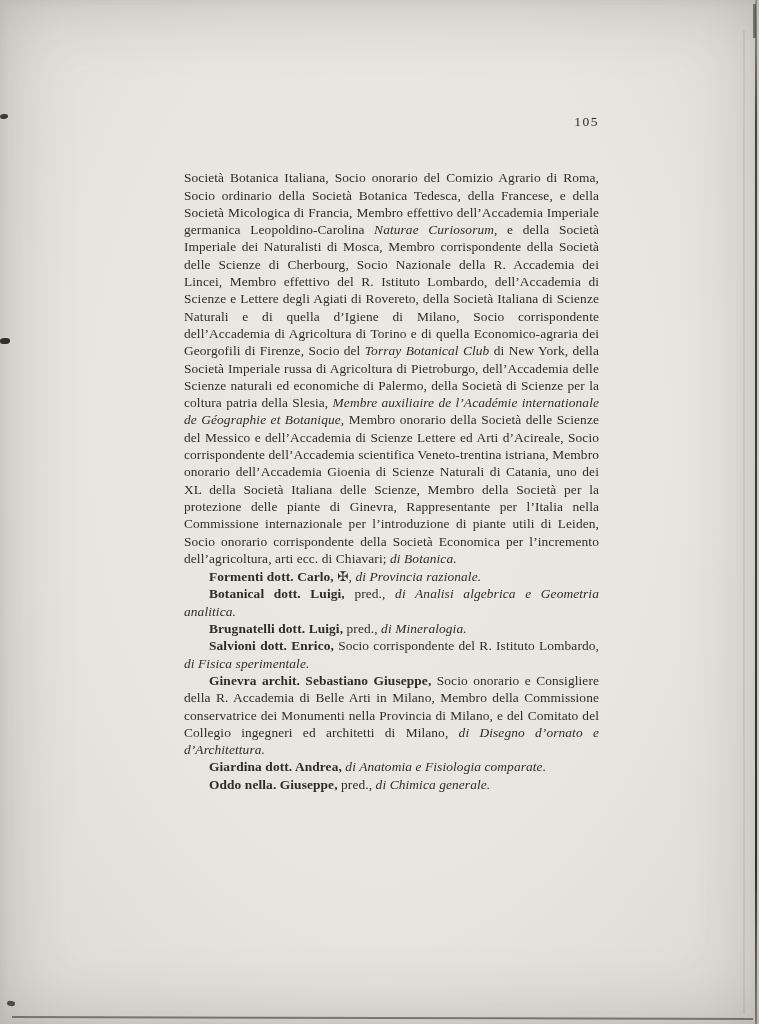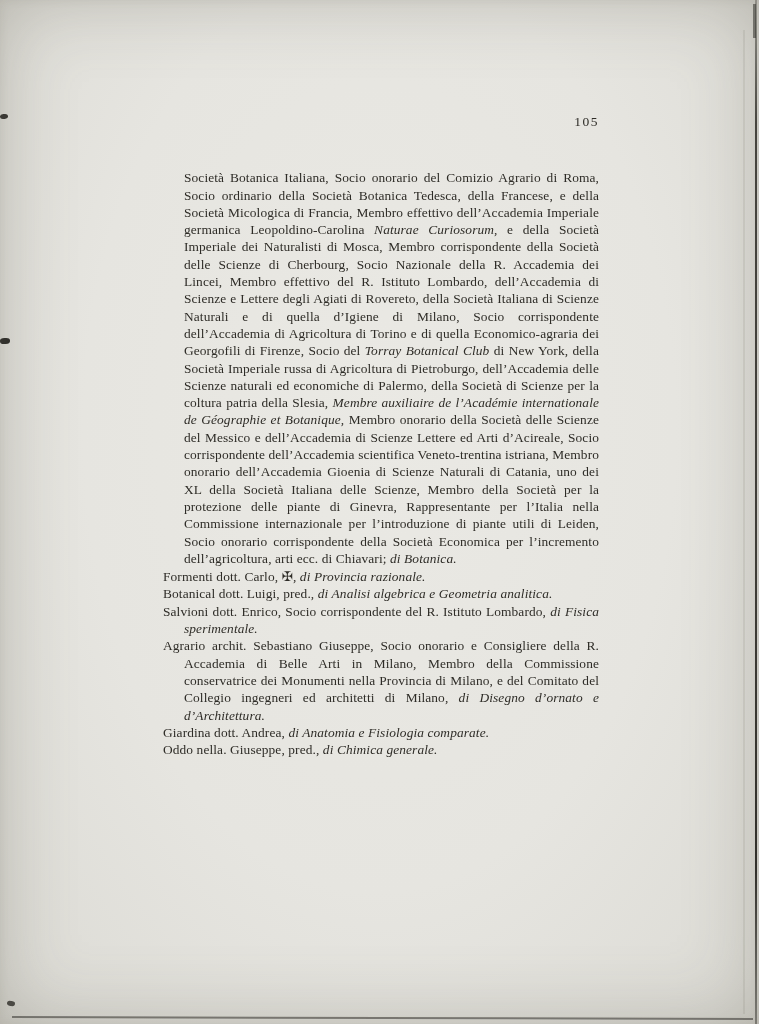--- a/index.html
+++ b/index.html
@@ -38,21 +38,21 @@
     padding-left:21px;
   }
   .entries { margin-top:1px; }
   .entry {
     text-align:justify;
     padding-left:21px;
     text-indent:-21px;
   }
   .seg-r { font-style:normal; font-weight:normal; }
   .seg-i { font-style:italic; }
-  .seg-b { font-weight:normal; }
+  .seg-b { font-weight:bold;margin-left:46px; }
   
   .mark { position:absolute; background:#201f1c; border-radius:45%; }
   .mark-left-1 { left:0; top:114px; width:8px; height:5px; transform:rotate(-8deg); opacity:.9; }
   .mark-left-2 { left:0; top:338px; width:10px; height:6px; transform:rotate(-5deg); opacity:.95; }
   .mark-left-3 { left:7px; top:1001px; width:8px; height:5px; transform:rotate(10deg); opacity:.8; }
   .edge-line-right {
     position:absolute; right:2px; top:0; bottom:0; width:2px;
     background: linear-gradient(to bottom,
       rgba(42,41,38,.35) 0%, rgba(36,35,31,.85) 12%,
       rgba(36,35,31,.9) 55%, rgba(30,29,26,.95) 85%, rgba(42,41,38,.5) 100%);
@@ -76,22 +76,23 @@
 <div class="page">
 
   <div class="textblock">
     <div class="pagenum">105</div>
 
     <p class="para"><span class="seg-r">Società Botanica Italiana, Socio onorario del Comizio Agrario di Roma, Socio ordinario della Società Botanica Tedesca, della Francese, e della Società Micologica di Francia, Membro effettivo dell’Accademia Imperiale germanica Leopoldino-Carolina </span><span class="seg-i">Naturae Curiosorum</span><span class="seg-r">, e della Società Imperiale dei Naturalisti di Mosca, Membro corrispondente della Società delle Scienze di Cherbourg, Socio Nazionale della R. Accademia dei Lincei, Membro effettivo del R. Istituto Lombardo, dell’Accademia di Scienze e Lettere degli Agiati di Rovereto, della Società Italiana di Scienze Naturali e di quella d’Igiene di Milano, Socio corrispondente dell’Accademia di Agricoltura di Torino e di quella Economico-agraria dei Georgofili di Firenze, Socio del </span><span class="seg-i">Torray Botanical Club</span><span class="seg-r"> di New York, della Società Imperiale russa di Agricoltura di Pietroburgo, dell’Accademia delle Scienze naturali ed economiche di Palermo, della Società di Scienze per la coltura patria della Slesia, </span><span class="seg-i">Membre auxiliaire de l’Académie internationale de Géographie et Botanique,</span><span class="seg-r"> Membro onorario della Società delle Scienze del Messico e dell’Accademia di Scienze Lettere ed Arti d’Acireale, Socio corrispondente dell’Accademia scientifica Veneto-trentina istriana, Membro onorario dell’Accademia Gioenia di Scienze Naturali di Catania, uno dei XL della Società Italiana delle Scienze, Membro della Società per la protezione delle piante di Ginevra, Rappresentante per l’Italia nella Commissione internazionale per l’introduzione di piante utili di Leiden, Socio onorario corrispondente della Società Economica per l’incremento dell’agricoltura, arti ecc. di Chiavari; </span><span class="seg-i">di Botanica.</span></p>
 
     <div class="entries">
       <p class="entry"><span class="seg-b">Formenti dott. Carlo, </span><span class="seg-r">✠, </span><span class="seg-i">di Provincia razionale.</span></p>
       <p class="entry"><span class="seg-b">Botanical dott. Luigi, </span><span class="seg-r">pred., </span><span class="seg-i">di Analisi algebrica e Geometria analitica.</span></p>
+      <p class="entry"><span class="seg-b">Brugnatelli dott. Luigi, </span><span class="seg-r">pred., </span><span class="seg-i">di Mineralogia.</span></p>
       <p class="entry"><span class="seg-b">Salvioni dott. Enrico, </span><span class="seg-r">Socio corrispondente del R. Istituto Lombardo, </span><span class="seg-i">di Fisica sperimentale.</span></p>
-      <p class="entry"><span class="seg-b">Agrario archit. Sebastiano Giuseppe, </span><span class="seg-r">Socio onorario e Consigliere della R. Accademia di Belle Arti in Milano, Membro della Commissione conservatrice dei Monumenti nella Provincia di Milano, e del Comitato del Collegio ingegneri ed architetti di Milano, </span><span class="seg-i">di Disegno d’ornato e d’Architettura.</span></p>
+      <p class="entry"><span class="seg-b">Ginevra archit. Sebastiano Giuseppe, </span><span class="seg-r">Socio onorario e Consigliere della R. Accademia di Belle Arti in Milano, Membro della Commissione conservatrice dei Monumenti nella Provincia di Milano, e del Comitato del Collegio ingegneri ed architetti di Milano, </span><span class="seg-i">di Disegno d’ornato e d’Architettura.</span></p>
       <p class="entry"><span class="seg-b">Giardina dott. Andrea, </span><span class="seg-i">di Anatomia e Fisiologia comparate.</span></p>
       <p class="entry"><span class="seg-b">Oddo nella. Giuseppe, </span><span class="seg-r">pred., </span><span class="seg-i">di Chimica generale.</span></p>
     </div>
   </div>
 
   <div class="mark mark-left-1"></div>
   <div class="mark mark-left-2"></div>
   <div class="mark mark-left-3"></div>
   <div class="edge-line-right"></div>
   <div class="edge-streak-right"></div>

